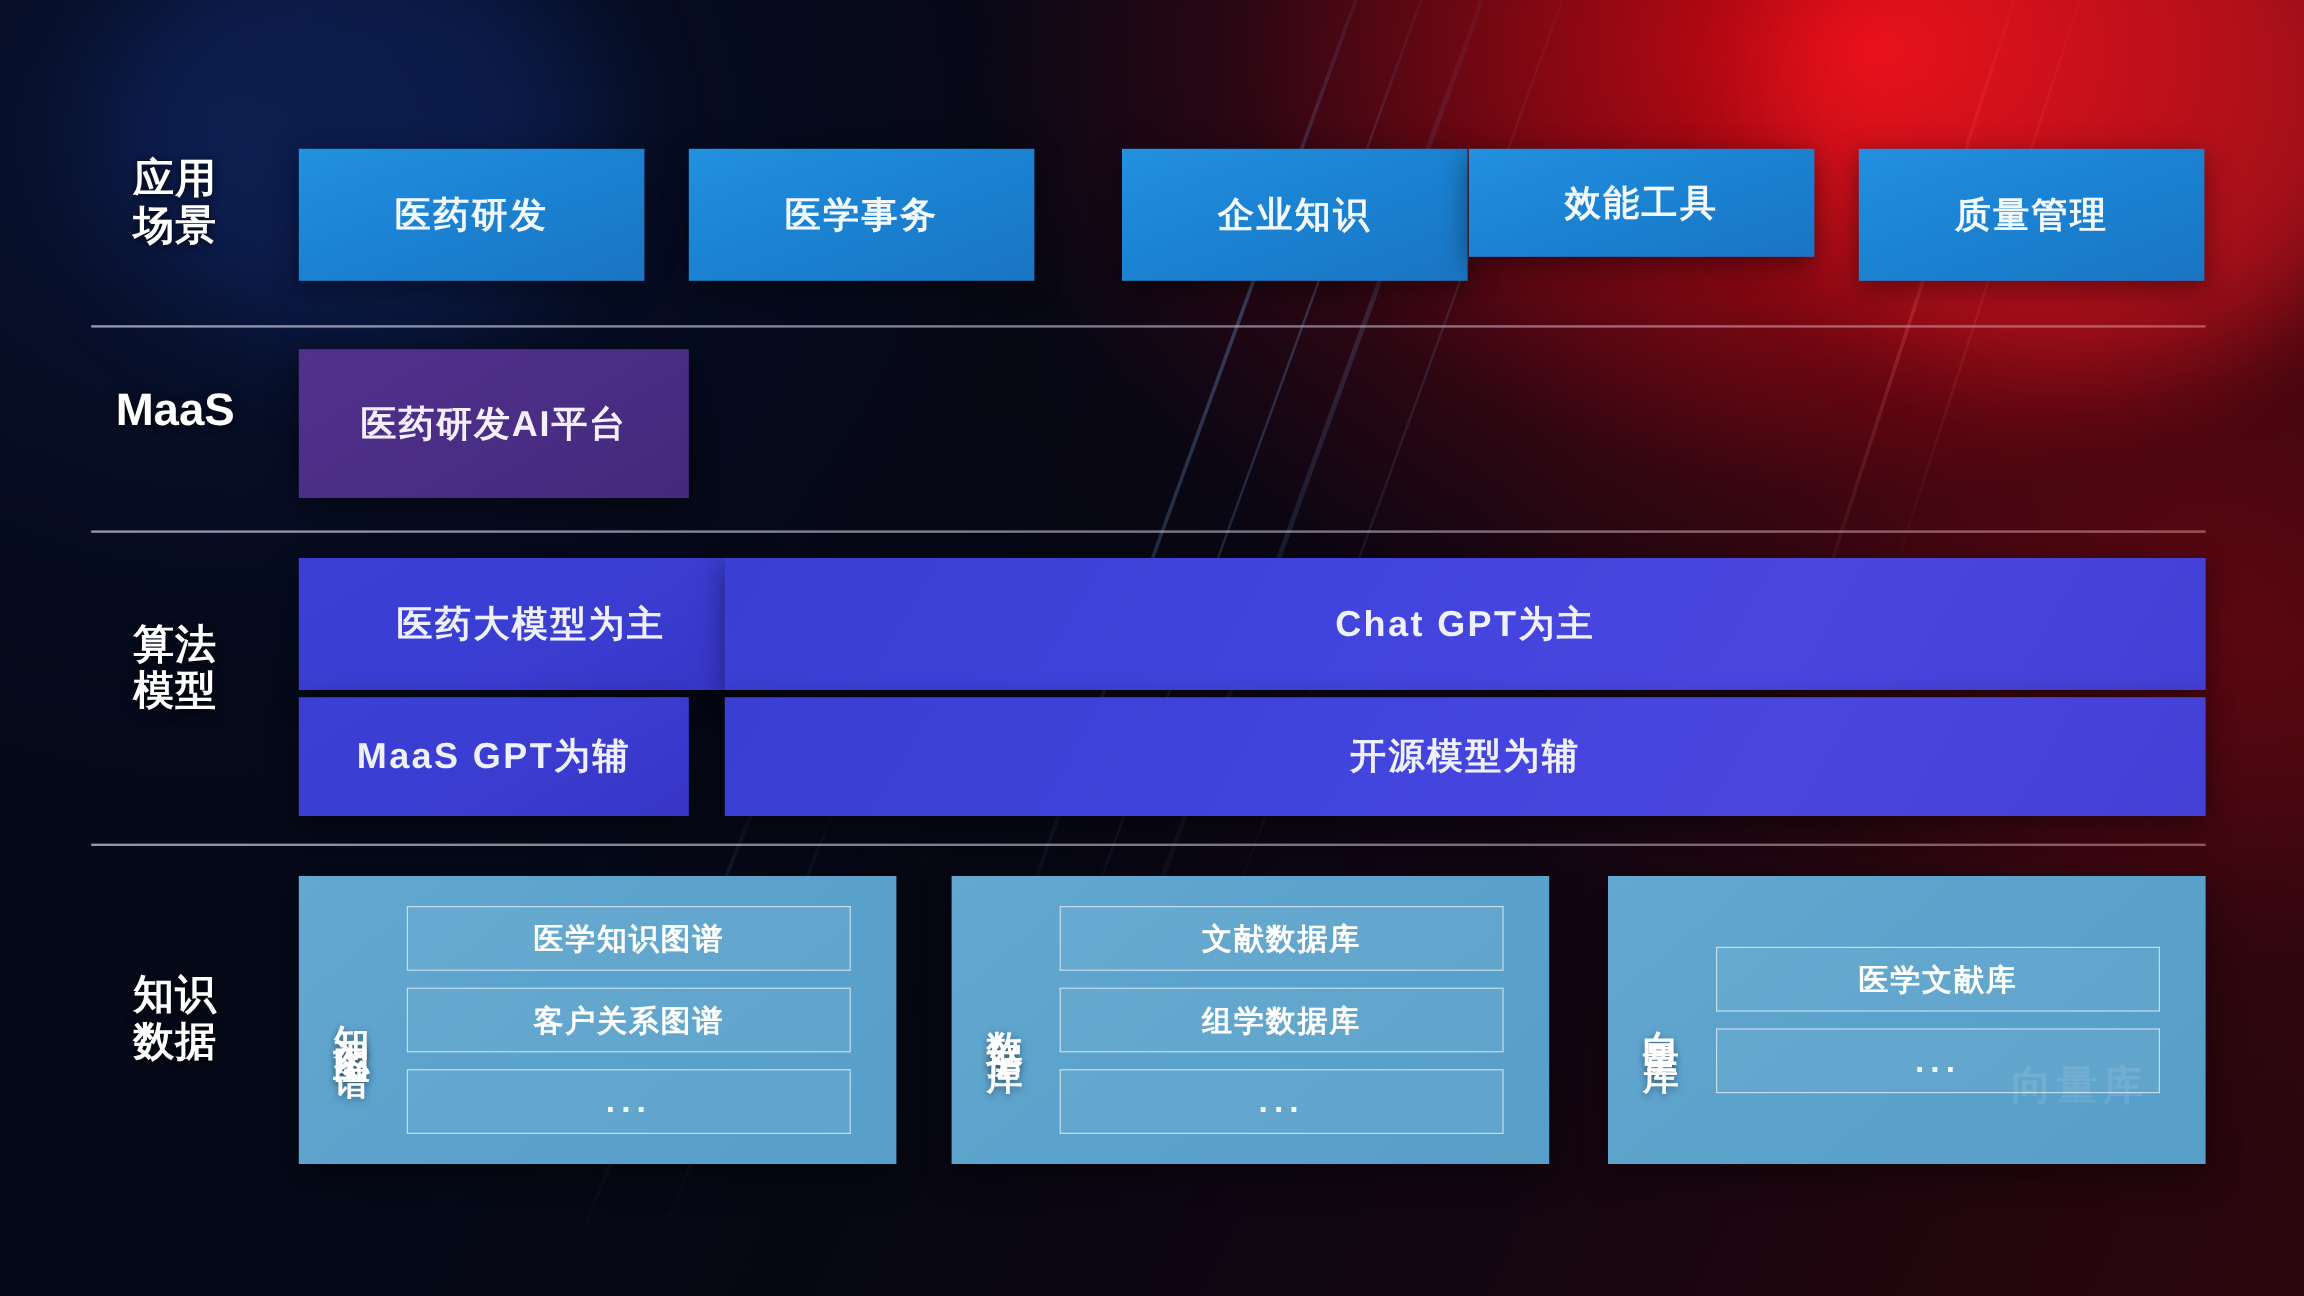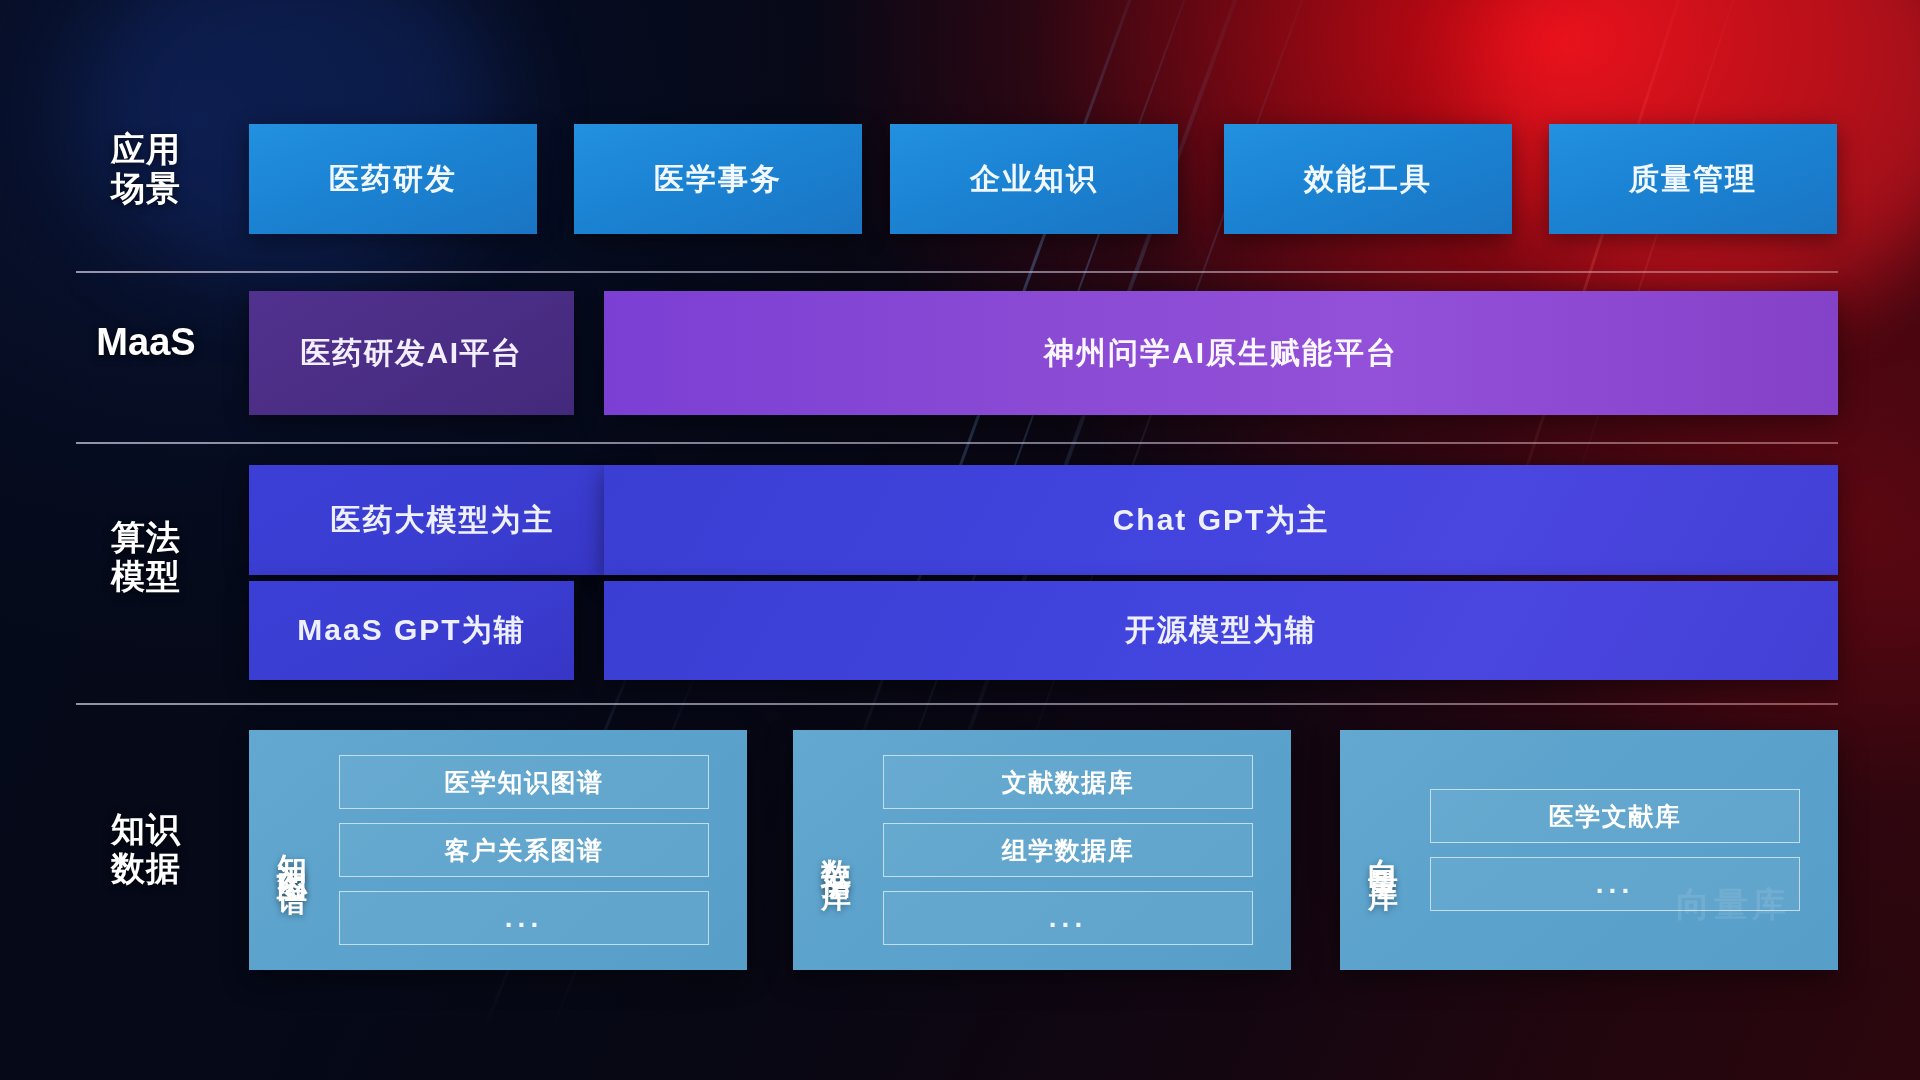--- a/index.html
+++ b/index.html
@@ -124,30 +124,29 @@
   <div class="streak blue" style="left:640px;top:640px;width:3px;height:420px;transform:rotate(22deg);opacity:.5;"></div>
   <div class="streak blue" style="left:700px;top:660px;width:2px;height:400px;transform:rotate(22deg);opacity:.35;"></div>
   <div class="glowdot" style="left:1480px;top:-120px;width:520px;height:420px;background:rgba(255,30,40,0.40);"></div>
   <div class="glowdot" style="left:80px;top:-60px;width:420px;height:340px;background:rgba(20,50,130,0.35);"></div>
 
   <div class="row-label" style="left:76px;top:130px;width:140px;font-size:34px;">应用
 场景</div>
 
   <div class="app-box" style="left:249px;top:124px;width:288px;height:110px;">医药研发</div>
   <div class="app-box" style="left:574px;top:124px;width:288px;height:110px;">医学事务</div>
-  <div class="app-box" style="left:890px;top:124px;width:288px;height:110px;">企业知识</div>
-  <div class="app-box" style="left:1224px;top:124px;width:288px;height:110px;">效能工具</div>
+  <div class="app-box" style="left:935px;top:124px;width:288px;height:110px;">企业知识</div>
+  <div class="app-box" style="left:1224px;top:124px;width:288px;height:90px;">效能工具</div>
   <div class="app-box" style="left:1549px;top:124px;width:288px;height:110px;">质量管理</div>
 
   <div class="divider" style="left:76px;top:271px;width:1762px;"></div>
 
   <div class="row-label" style="left:76px;top:320px;width:140px;font-size:38px;letter-spacing:0;">MaaS</div>
 
   <div class="maas-left" style="left:249px;top:291px;width:325px;height:124px;">医药研发AI平台</div>
-  <div class="maas-right" style="left:604px;top:291px;width:1234px;height:124px;">神州问学AI原生赋能平台</div>
 
   <div class="divider" style="left:76px;top:442px;width:1762px;"></div>
 
   <div class="row-label" style="left:76px;top:518px;width:140px;font-size:34px;">算法
 模型</div>
 
   <div class="algo-box narrow" style="left:249px;top:465px;width:387px;height:110px;">医药大模型为主</div>
   <div class="algo-box" style="left:604px;top:465px;width:1234px;height:110px;">Chat GPT为主</div>
   <div class="algo-box narrow" style="left:249px;top:581px;width:325px;height:99px;">MaaS GPT为辅</div>
   <div class="algo-box" style="left:604px;top:581px;width:1234px;height:99px;">开源模型为辅</div>

